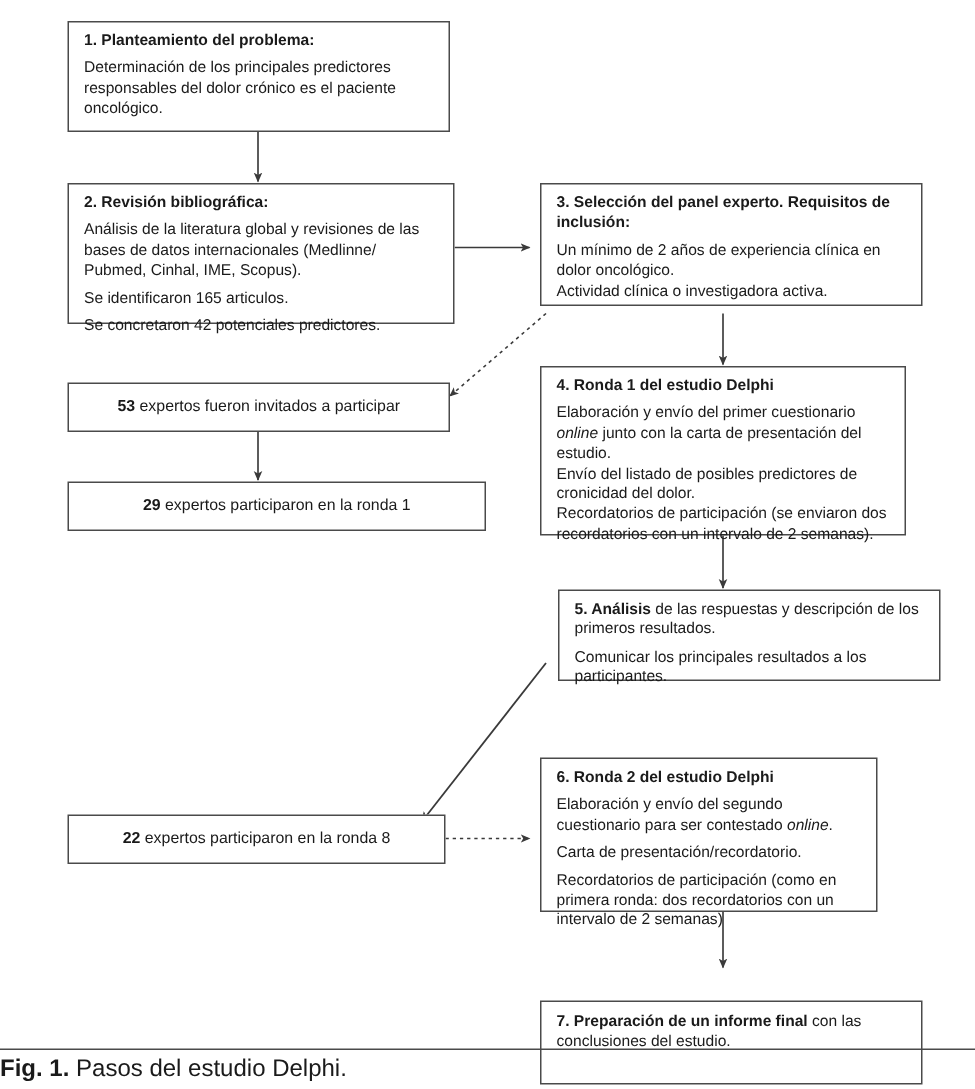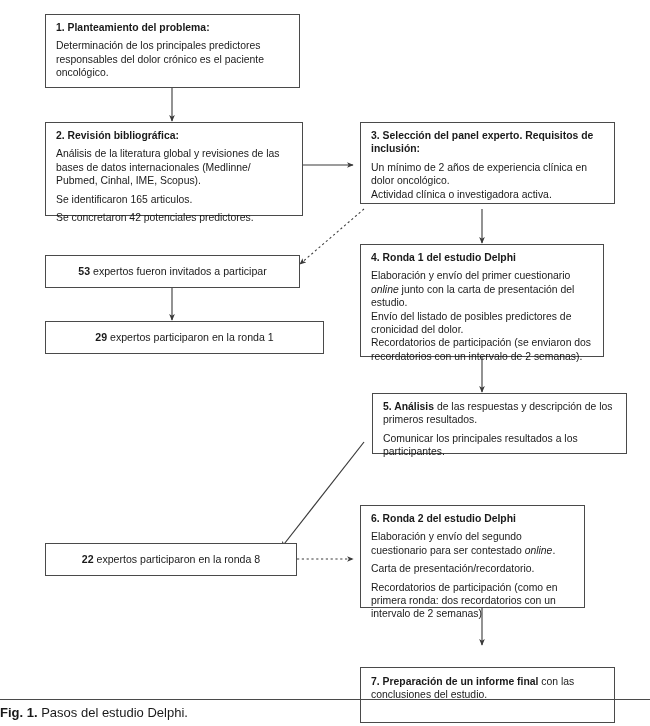--- a/index.html
+++ b/index.html
@@ -77,21 +77,21 @@
   .node.small .inner {
     font-size: 10.6px;
     line-height: 13px;
   }
 
   .caption {
     position: absolute;
     left: 0;
     top: 706px;
     width: 650px;
-    font-size: 13px;
+    font-size: 16px;
     line-height: 13px;
     color: #1a1a1a;
   }
   .caption .figlabel {
     font-weight: bold;
   }
   .rule {
     position: absolute;
     left: 0;
     top: 699px;

